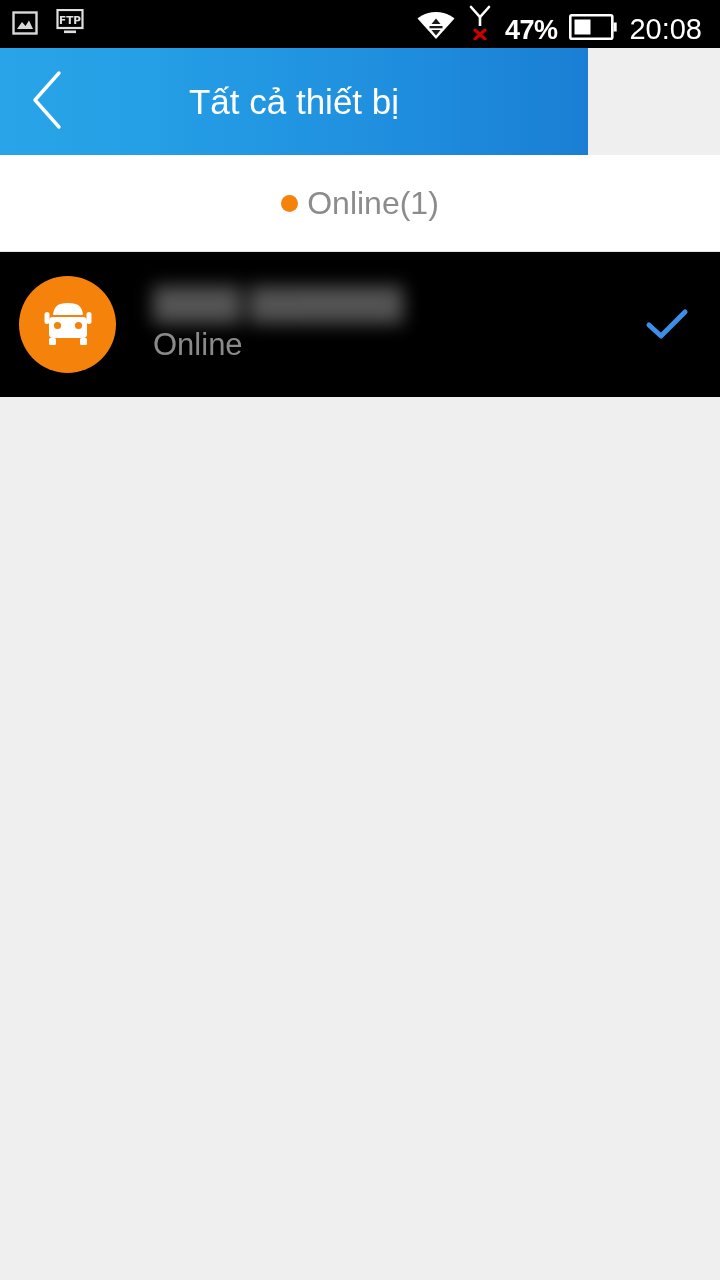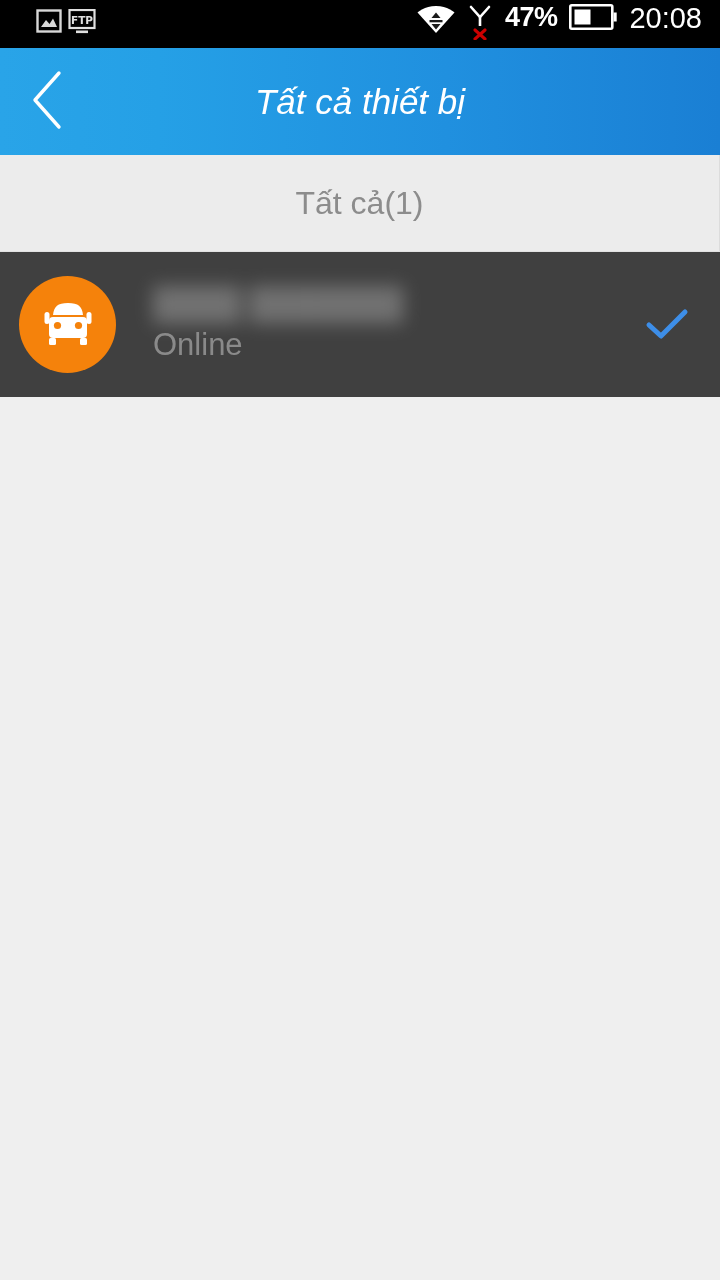--- a/index.html
+++ b/index.html
@@ -10,22 +10,22 @@
     overflow:hidden;
   }
 
   
   #status-bar{
     position:relative;
     width:720px; height:48px;
     background:#000;
     display:flex; align-items:center;
   }
-  #status-left{ display:flex; align-items:flex-start; gap:6px; padding-left:36px; }
-  #status-right{ display:flex; align-items:flex-start; gap:12px; margin-left:auto; padding-right:18px; }
+  #status-left{ display:flex; align-items:flex-end; gap:18px; padding-left:12px; }
+  #status-right{ display:flex; align-items:flex-end; gap:12px; margin-left:auto; padding-right:18px; }
 
   .sb-icon{ display:block; }
 
   .sb-text{
     color:#fff;
     font-size:27px;
     font-weight:bold;
     letter-spacing:-0.5px;
     line-height:1;
   }
@@ -33,23 +33,23 @@
     color:#fff;
     font-size:29px;
     font-weight:500;
     letter-spacing:0px;
     line-height:1;
   }
 
   
   #app-header{
     position:relative;
-    width:720px; height:107px;
+    width:588px; height:107px;
     background:linear-gradient(to right, #29a4e8 0%, #25a0e6 22%, #2090df 62%, #1a7fd4 100%);
-    display:flex; align-items:center;font-style:italic;
+    display:flex; align-items:center;
   }
   #back-button{
     width:96px; height:107px;
     display:flex; align-items:center; justify-content:center;
     cursor:pointer;
   }
   #header-title{
     position:absolute;
     left:0; right:0;
     text-align:center;
@@ -102,21 +102,21 @@
   }
 
   
   #device-list{
     width:720px;
     background:#efefef;
   }
   .device-row{
     display:flex; align-items:center;
     width:720px; height:145px;
-    background:#404040;
+    background:#000000;
     padding:0 26px 0 19px;
     cursor:pointer;
   }
   .device-avatar{
     width:97px; height:97px;
     border-radius:50%;
     background:#f5820b;
     display:flex; align-items:center; justify-content:center;
     flex:0 0 auto;
   }
@@ -222,24 +222,25 @@
     </span>
   </div>
 
   <div id="header-title">Tất cả thiết bị</div>
 
 
 </div>
 
 <div id="tab-bar">
 
-  <div class="tab active">
-    <span class="tab-label">Tất cả(1)</span>
-  </div>
-
+
+  <div class="tab">
+    <span class="tab-dot" id="dot-online" style="background: rgb(245, 130, 11);"></span>
+    <span class="tab-label">Online(1)</span>
+  </div>
 
 
 </div>
 
 <div id="device-list">
 
   <div class="device-row">
 
     <div class="device-avatar">
       <span>

